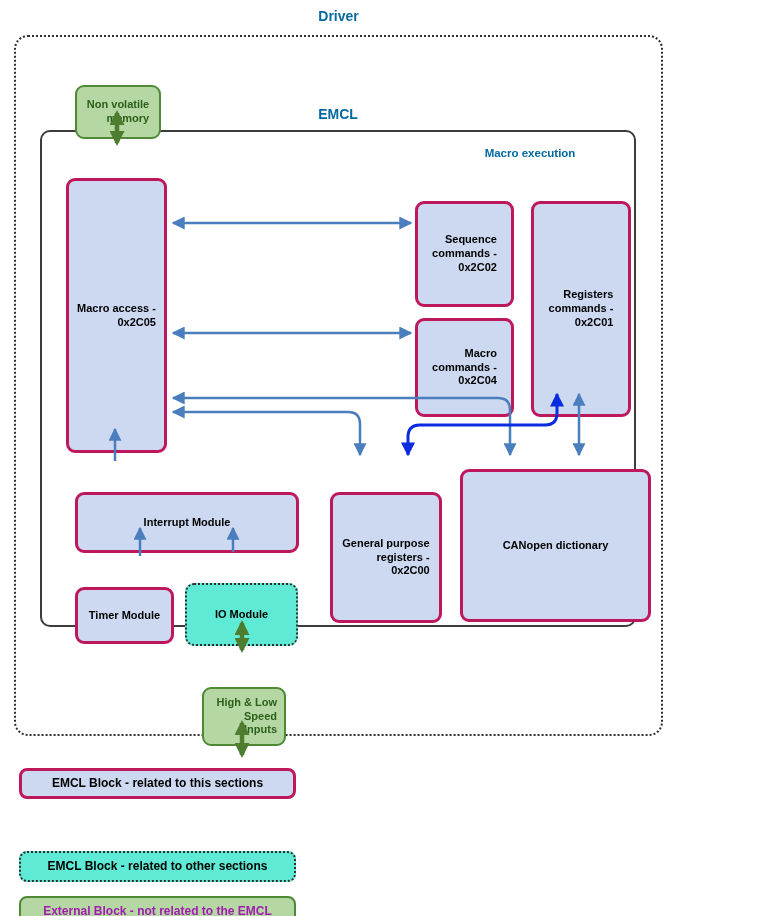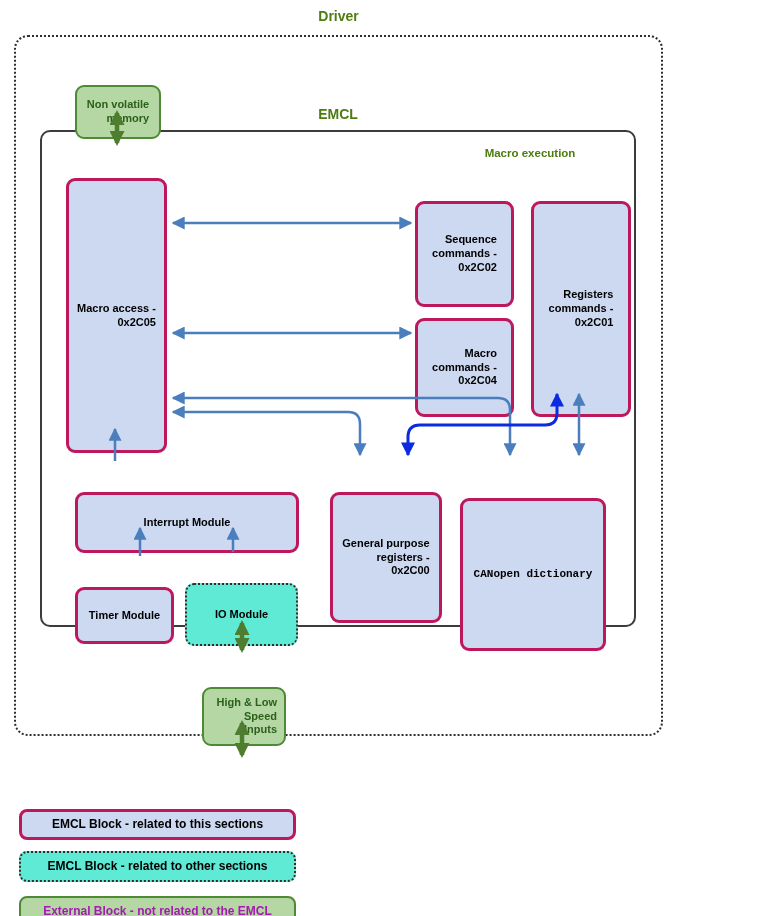--- a/index.html
+++ b/index.html
@@ -4,21 +4,21 @@
 <style>
   html,body{margin:0;padding:0;background:#ffffff;}
   #canvas{
     position:relative;width:772px;height:916px;background:#ffffff;
     font-family:"Liberation Sans","DejaVu Sans",sans-serif;overflow:hidden;
   }
   .frame{position:absolute;box-sizing:border-box;border-radius:14px;}
   .frame.dotted{border:2px dotted #2e2e2e;}
   .frame.solid{border:2px solid #3c3c3c;border-radius:10px;}
   .frame-title{
-    position:absolute;text-align:center;font-weight:bold;font-size:14px;color:#4d7c0f;
+    position:absolute;text-align:center;font-weight:bold;font-size:14px;color:#0369a1;
   }
   .small-title{font-size:11.5px;}
   .block{
     position:absolute;box-sizing:border-box;display:flex;align-items:center;justify-content:center;
     text-align:right;font-weight:bold;font-size:11px;line-height:1.25;color:#000;
     white-space:pre-line;border-radius:9px;padding:7px;margin-top:30px;
   }
   .block.blue{background:#ccd9f1;border:3px solid #be185d;}
   .block.lightblue{background:#5eead4;border:2px dotted #2e2e2e;}
   .block.green{background:#b5d7a4;border:2.5px solid #4e8a35;color:#2c611b;}
@@ -59,26 +59,26 @@
   <div class="block blue" style="left:75px;top:557px;width:99px;height:57px;">Timer Module</div>
 
   <div class="block blue" style="left:75px;top:462px;width:224px;height:61px;">Interrupt Module</div>
 
   <div class="block lightblue" style="left:185px;top:553px;width:113px;height:63px;">IO Module</div>
 
   <div class="block blue" style="left:330px;top:462px;width:112px;height:131px;">General purpose
 registers -
 0x2C00</div>
 
-  <div class="block blue" style="left:460px;top:468px;width:146px;height:153px;font-family:Liberation Mono, monospace;">CANopen dictionary</div>
+  <div class="block blue" style="left:460px;top:439px;width:191px;height:153px;">CANopen dictionary</div>
 
   <div class="block green" style="left:202px;top:657px;width:84px;height:59px;">High &amp; Low
 Speed Inputs</div>
 
-  <div class="block blue legend-item" style="left:19px;top:779px;width:277px;height:31px;">EMCL Block - related to this sections</div>
+  <div class="block blue legend-item" style="left:19px;top:738px;width:277px;height:31px;">EMCL Block - related to this sections</div>
   <div class="block lightblue legend-item" style="left:19px;top:821px;width:277px;height:31px;">EMCL Block - related to other sections</div>
   <div class="block green legend-item" style="left:19px;top:866px;width:277px;height:31px;">External Block - not related to the EMCL</div>
 
   <svg id="wires" width="772" height="916" viewBox="0 0 772 916">
     <defs>
       <marker id="mSteel" viewBox="0 0 10 10" refX="9" refY="5" markerWidth="13" markerHeight="13" markerUnits="userSpaceOnUse" orient="auto-start-reverse">
         <path d="M0,0 L10,5 L0,10 z" fill="#4a7ebd"></path>
       </marker>
       <marker id="mBlue" viewBox="0 0 10 10" refX="9" refY="5" markerWidth="14" markerHeight="14" markerUnits="userSpaceOnUse" orient="auto-start-reverse">
         <path d="M0,0 L10,5 L0,10 z" fill="#0a2be0"></path>

